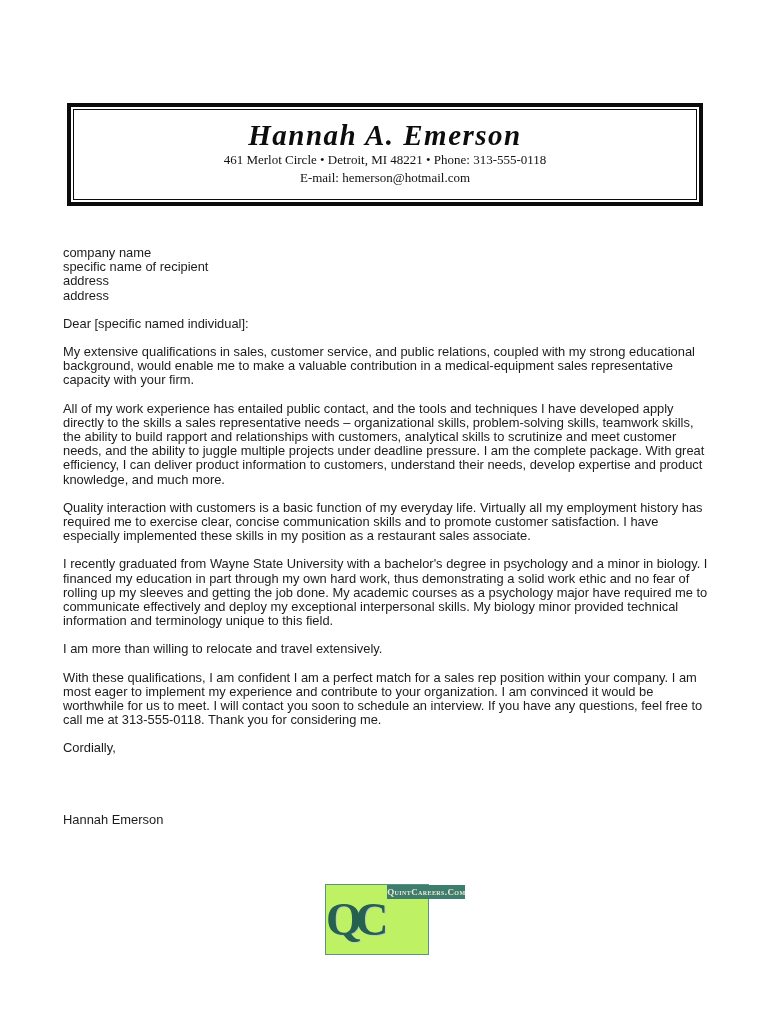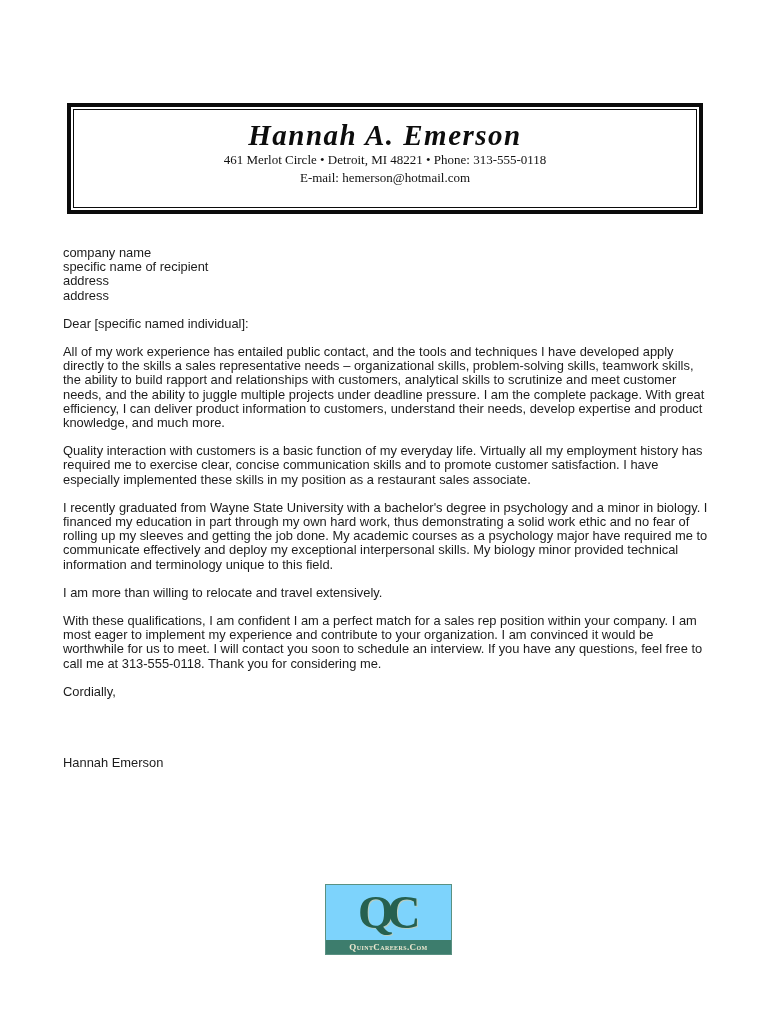--- a/index.html
+++ b/index.html
@@ -17,21 +17,21 @@
     position: absolute;
     left: 67px; top: 103px;
     width: 628px;
     border: 4px solid #0b0b0b;
     background: #ffffff;
   }
   .header-inner {
     border: 1px solid #0b0b0b;
     margin: 2px;
     text-align: center;
-    padding: 9px 0 21px 0;
+    padding: 9px 0 13px 0;
   }
   .name {
     font-family: "Liberation Serif", "DejaVu Serif", serif;
     font-style: italic;
     font-weight: bold;
     font-size: 29px;
     letter-spacing: 1.5px;
     color: #0d0d0d;
   }
   .addr-line, .email-line {
@@ -52,26 +52,25 @@
     color: #1c1c1c;
   }
   .letter-body p, .letter-body .block { margin: 0 0 14px 0; }
   .recipient-block div { margin: 0; }
   .closing { margin-bottom: 57px !important; }
 
   
   .logo {
     position: absolute;
     left: 325px; top: 884px;
-    width: 127px; height: 71px;
+    width: 104px; height: 71px;
     box-sizing: border-box;
-    background: #7dd3fc;
+    background: #bef264;
     border: 1px solid #5a9182;
     display: flex;
-    flex-direction: column;
   }
   .logo-letters {
     flex: 1;
     display: flex;
     align-items: center;
     justify-content: center;
     font-family: "Liberation Serif", "DejaVu Serif", serif;
     font-weight: bold;
     font-size: 46px;
     line-height: 46px;
@@ -109,20 +108,21 @@
 
   <div class="block recipient-block">
     <div>company name</div>
     <div>specific name of recipient</div>
     <div>address</div>
     <div>address</div>
   </div>
 
   <p>Dear [specific named individual]:</p>
 
+  <p>My extensive qualifications in sales, customer service, and public relations, coupled with my strong educational background, would enable me to make a valuable contribution in a medical-equipment sales representative capacity with your firm.</p>
   <p>All of my work experience has entailed public contact, and the tools and techniques I have developed apply directly to the skills a sales representative needs – organizational skills, problem-solving skills, teamwork skills, the ability to build rapport and relationships with customers, analytical skills to scrutinize and meet customer needs, and the ability to juggle multiple projects under deadline pressure. I am the complete package. With great efficiency, I can deliver product information to customers, understand their needs, develop expertise and product knowledge, and much more.</p>
   <p>Quality interaction with customers is a basic function of my everyday life. Virtually all my employment history has required me to exercise clear, concise communication skills and to promote customer satisfaction. I have especially implemented these skills in my position as a restaurant sales associate.</p>
   <p>I recently graduated from Wayne State University with a bachelor's degree in psychology and a minor in biology. I financed my education in part through my own hard work, thus demonstrating a solid work ethic and no fear of rolling up my sleeves and getting the job done. My academic courses as a psychology major have required me to communicate effectively and deploy my exceptional interpersonal skills. My biology minor provided technical information and terminology unique to this field.</p>
   <p>I am more than willing to relocate and travel extensively.</p>
   <p>With these qualifications, I am confident I am a perfect match for a sales rep position within your company. I am most eager to implement my experience and contribute to your organization. I am convinced it would be worthwhile for us to meet. I will contact you soon to schedule an interview. If you have any questions, feel free to call me at 313-555-0118. Thank you for considering me.</p>
 
   <p class="closing">Cordially,</p>
 
   <p>Hannah Emerson</p>
 </div>

